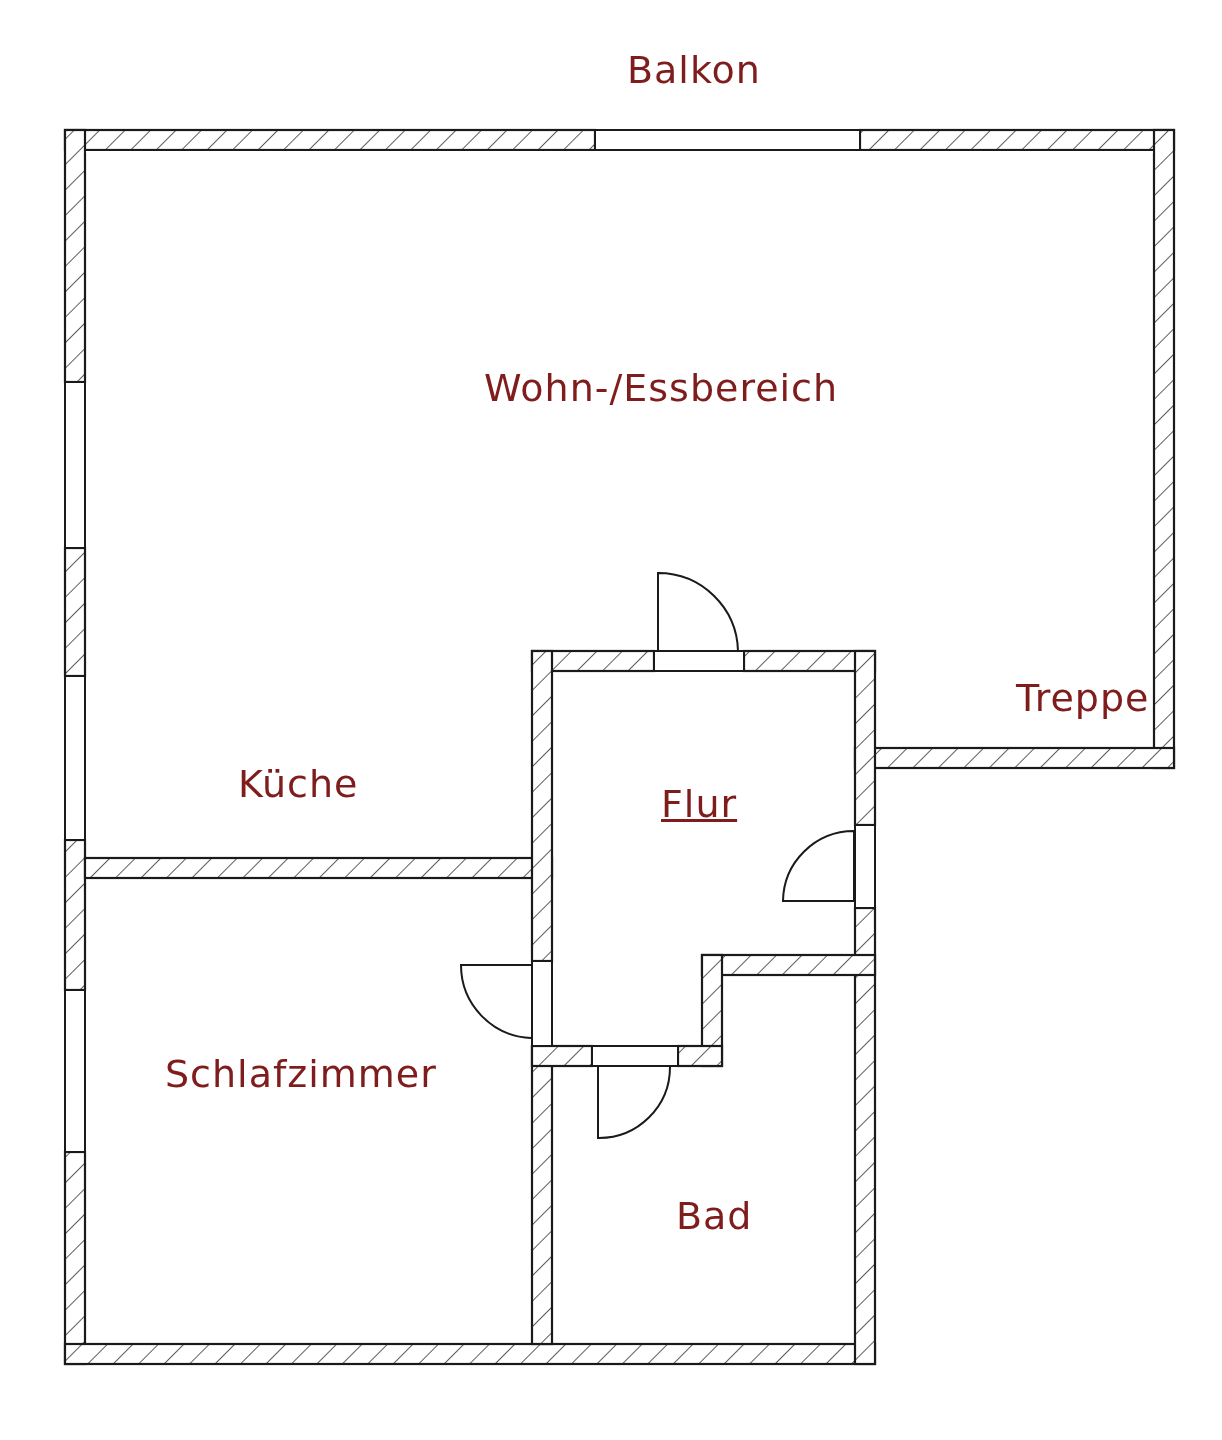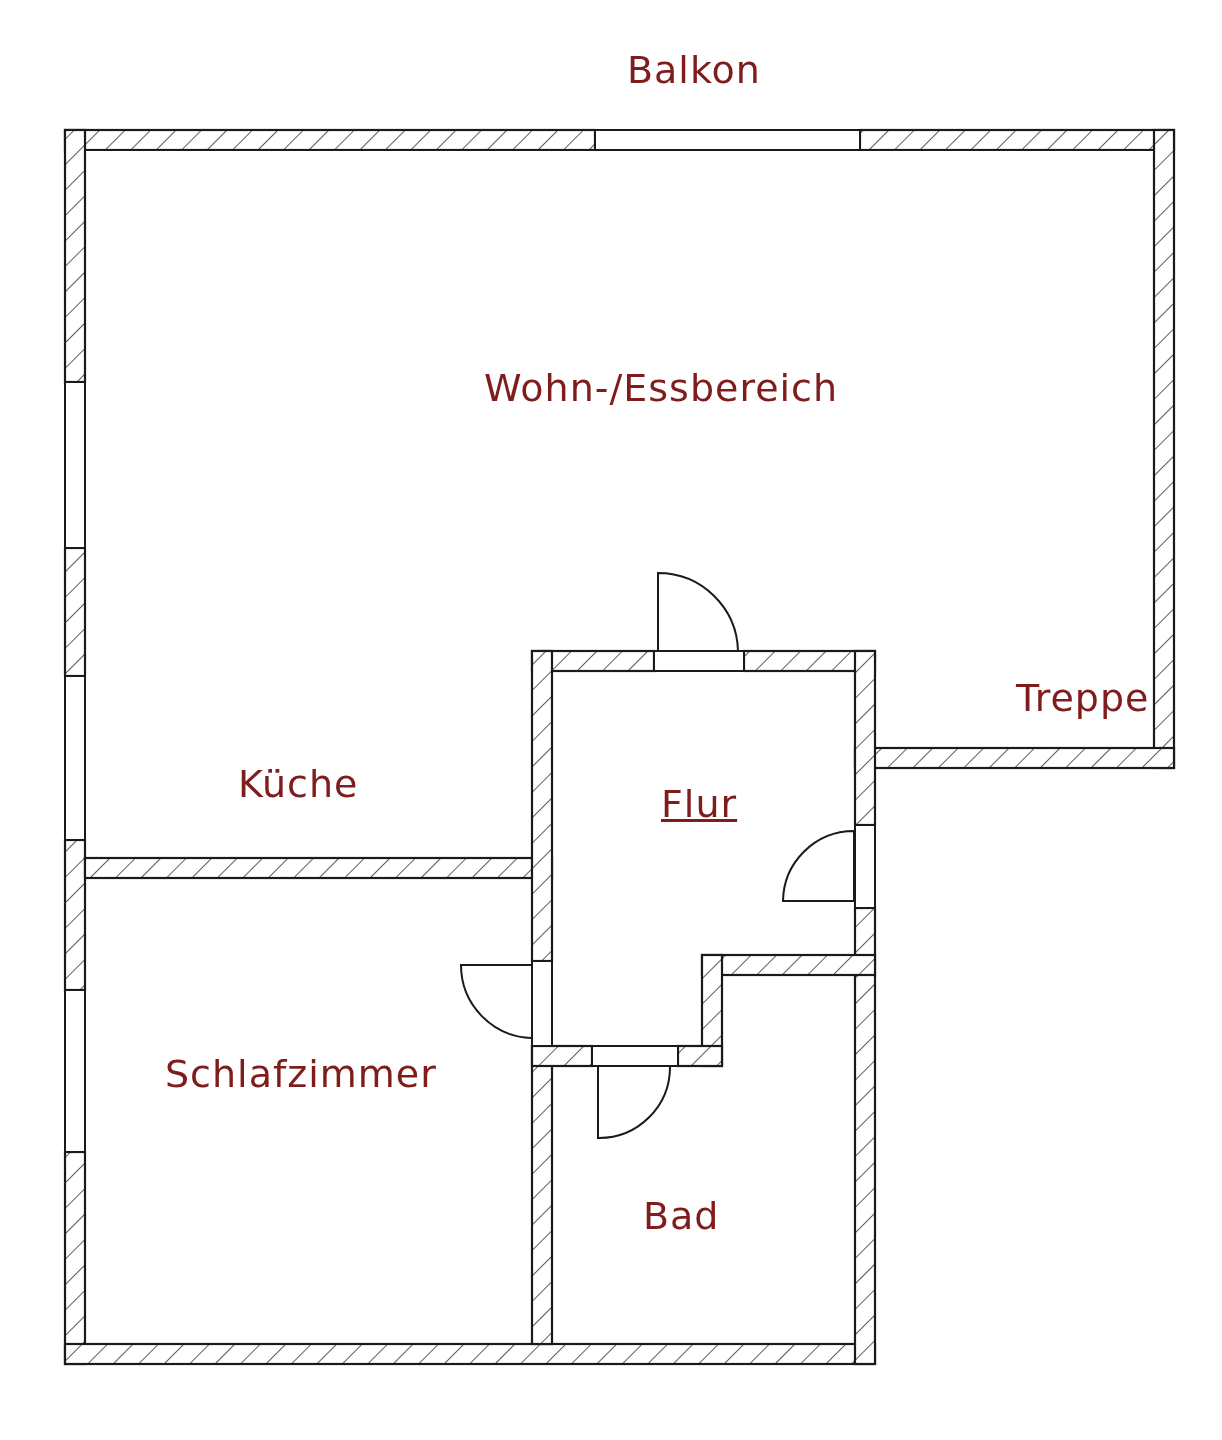--- a/index.html
+++ b/index.html
@@ -80,13 +80,13 @@
     <path d="M 598 1067 L 598 1138 A 71 71 0 0 0 670 1067" fill="none"></path>
   </g>
 </svg>
 
 <div class="label" style="left:627px; top:48px;">Balkon</div>
 <div class="label" style="left:484px; top:366px;">Wohn-/Essbereich</div>
 <div class="label" style="left:1016px; top:676px;">Treppe</div>
 <div class="label" style="left:238px; top:742px;margin-top:20px;">Küche</div>
 <div class="label" style="left:661px; top:782px;text-decoration:underline;">Flur</div>
 <div class="label" style="left:165px; top:1052px;">Schlafzimmer</div>
-<div class="label" style="left:643px; top:1194px;">Bad</div>
+<div class="label" style="left:676px; top:1194px;">Bad</div>
 
 </body></html>

